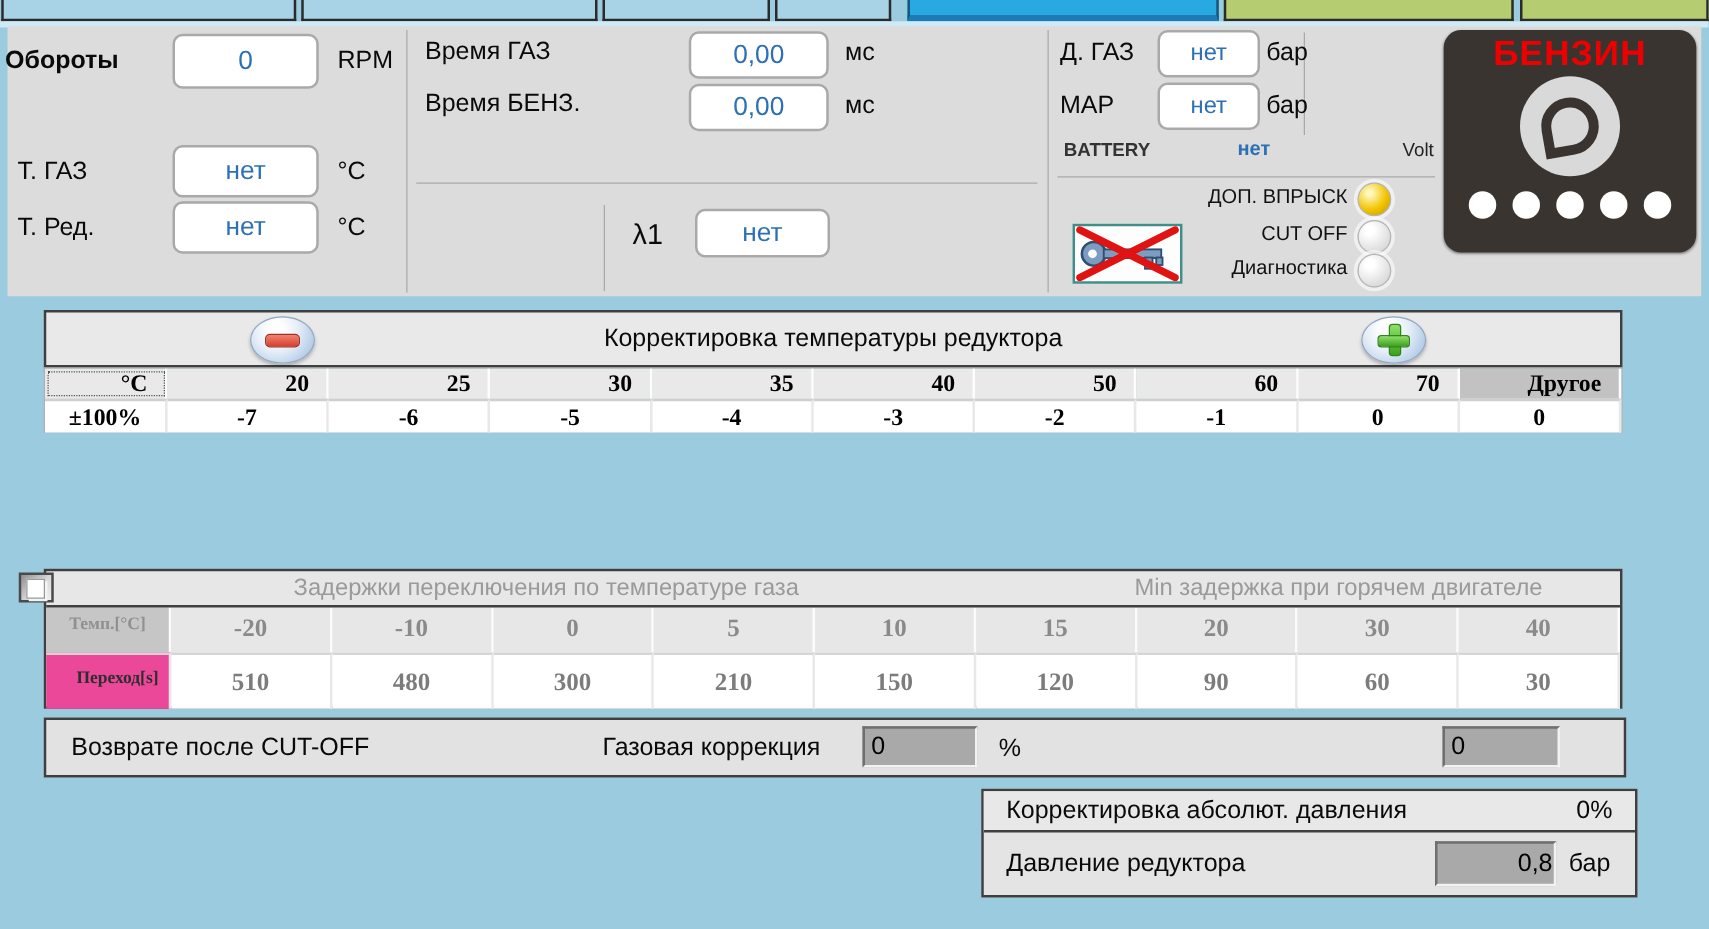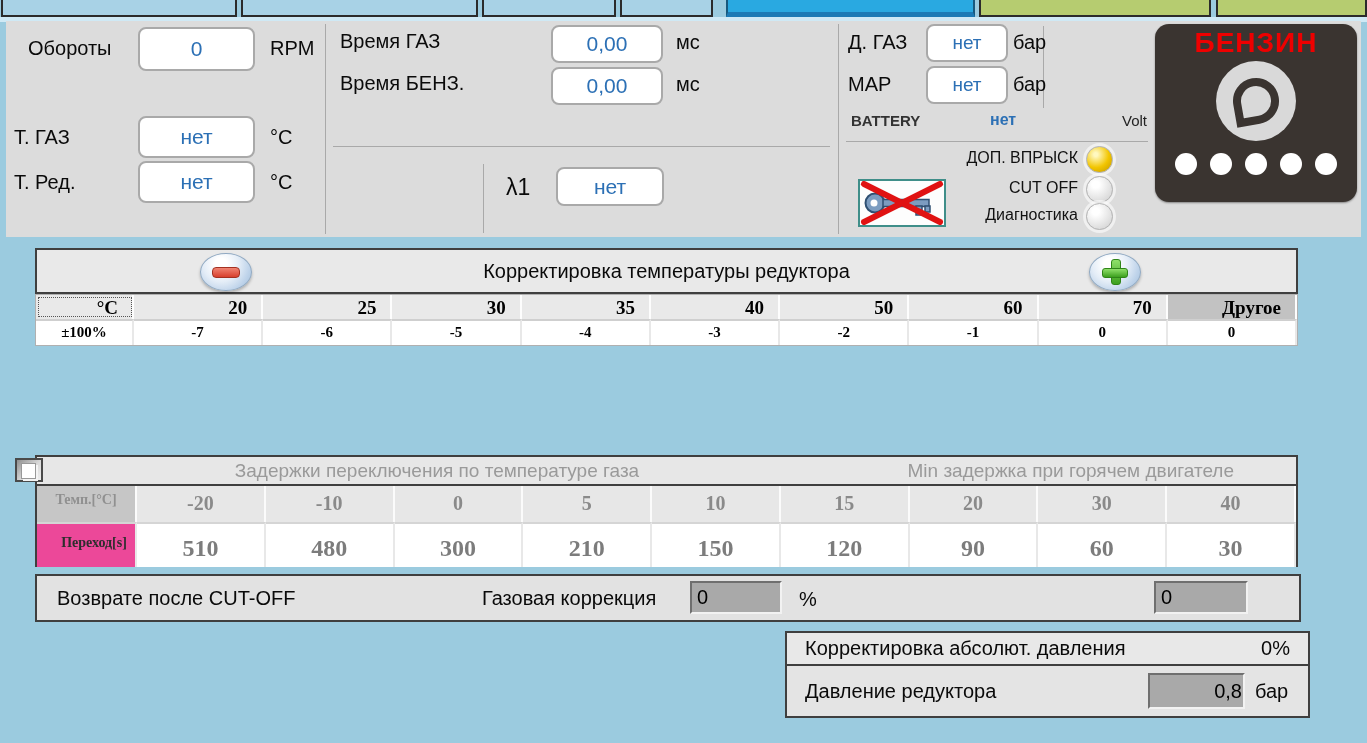--- a/index.html
+++ b/index.html
@@ -53,37 +53,37 @@
   
   .t1title{background:#e9e9e9;border:2px solid #3f3f3f;box-sizing:border-box;}
   .t1grid{display:grid;grid-template-columns:98px repeat(9,1fr);box-sizing:border-box;}
   .serifb{font-family:"Liberation Serif","DejaVu Serif",serif;font-weight:bold;}
   .t1h{
     background:#e9e9e9;border-right:2px solid #fdfdfd;box-sizing:border-box;
     font-size:19px;color:#000;text-align:right;padding:2px 14px 0 0;
   }
   .t1v{
     background:#ffffff;border-right:2px solid #e8e8e8;border-top:2px solid #cfcfcf;box-sizing:border-box;
-    font-size:15px;color:#000;text-align:center;padding-top:3px;
+    font-size:19px;color:#000;text-align:center;padding-top:3px;
   }
   .selcell{outline:1px dotted #555;outline-offset:-3px;}
   .othercell{background:#c2c2c2 !important;}
   
   .t2wrap{border:2px solid #3f3f3f;box-sizing:border-box;background:#e7e7e7;}
   .t2title{position:relative;height:27px;border-bottom:2px solid #3f3f3f;box-sizing:content-box;}
   .t2titletext{font-size:19px;color:#9a9a9a;white-space:nowrap;}
   .t2grid{display:grid;grid-template-columns:100px repeat(9,1fr);}
   .t2h{
     background:#e7e7e7;border-right:2px solid #fbfbfb;box-sizing:border-box;
     font-size:20px;color:#8a8a8a;text-align:center;padding-top:6px;
   }
   .t2hl{background:#c6c6c6;color:#909090;font-size:14px;}
   .t2v{
     background:#ffffff;border-right:2px solid #e8e8e8;border-top:2px solid #d5d5d5;box-sizing:border-box;
-    font-size:24px;color:#7c7c7c;text-align:center;padding-top:11px;
+    font-size:20px;color:#7c7c7c;text-align:center;padding-top:11px;
   }
   .t2vl{background:#ec4899;color:#2e2e2e;font-size:14px;padding-left:16px;}
   .checkbox{
     width:28px;height:24px;box-sizing:border-box;border:2px solid #4a4a4a;
     background:linear-gradient(135deg,#8f8f8f 0%,#d9d9d9 55%,#efefef 100%);position:relative;cursor:pointer;
   }
   .checkbox .inner{position:absolute;left:4px;top:3px;width:13px;height:14px;background:#fff;border:1px solid #999;box-shadow:2px 2px 0 #f4f4f4;}
   
   .bpanel{background:#e2e2e2;border:2px solid #3f3f3f;box-sizing:border-box;}
   .badge{
@@ -115,21 +115,21 @@
 
 <div class="abs panel" style="left:6px;top:21px;width:1355px;height:216px;"></div>
 
 <div class="abs vline" style="left:325px;top:24px;height:210px;"></div>
 <div class="abs vline" style="left:838px;top:24px;height:210px;"></div>
 <div class="abs vline" style="left:1043px;top:26px;height:82px;"></div>
 <div class="abs hline" style="left:333px;top:146px;width:497px;"></div>
 <div class="abs vline" style="left:483px;top:164px;height:69px;"></div>
 <div class="abs hline" style="left:846px;top:141px;width:302px;"></div>
 
-<div class="abs lbl" style="left:28px;top:37px;">Обороты</div>
+<div class="abs lbl" style="left:4px;top:37px;font-weight:bold;">Обороты</div>
 <div class="abs vinput" style="left:138px;top:27px;width:117px;height:44px;">
   <span>0</span>
 </div>
 <div class="abs lbl" style="left:270px;top:37px;">RPM</div>
 
 <div class="abs lbl" style="left:14px;top:126px;">Т. ГАЗ</div>
 <div class="abs vinput" style="left:138px;top:116px;width:117px;height:42px;">
   <span>нет</span>
 </div>
 <div class="abs lbl" style="left:270px;top:126px;">°C</div>

